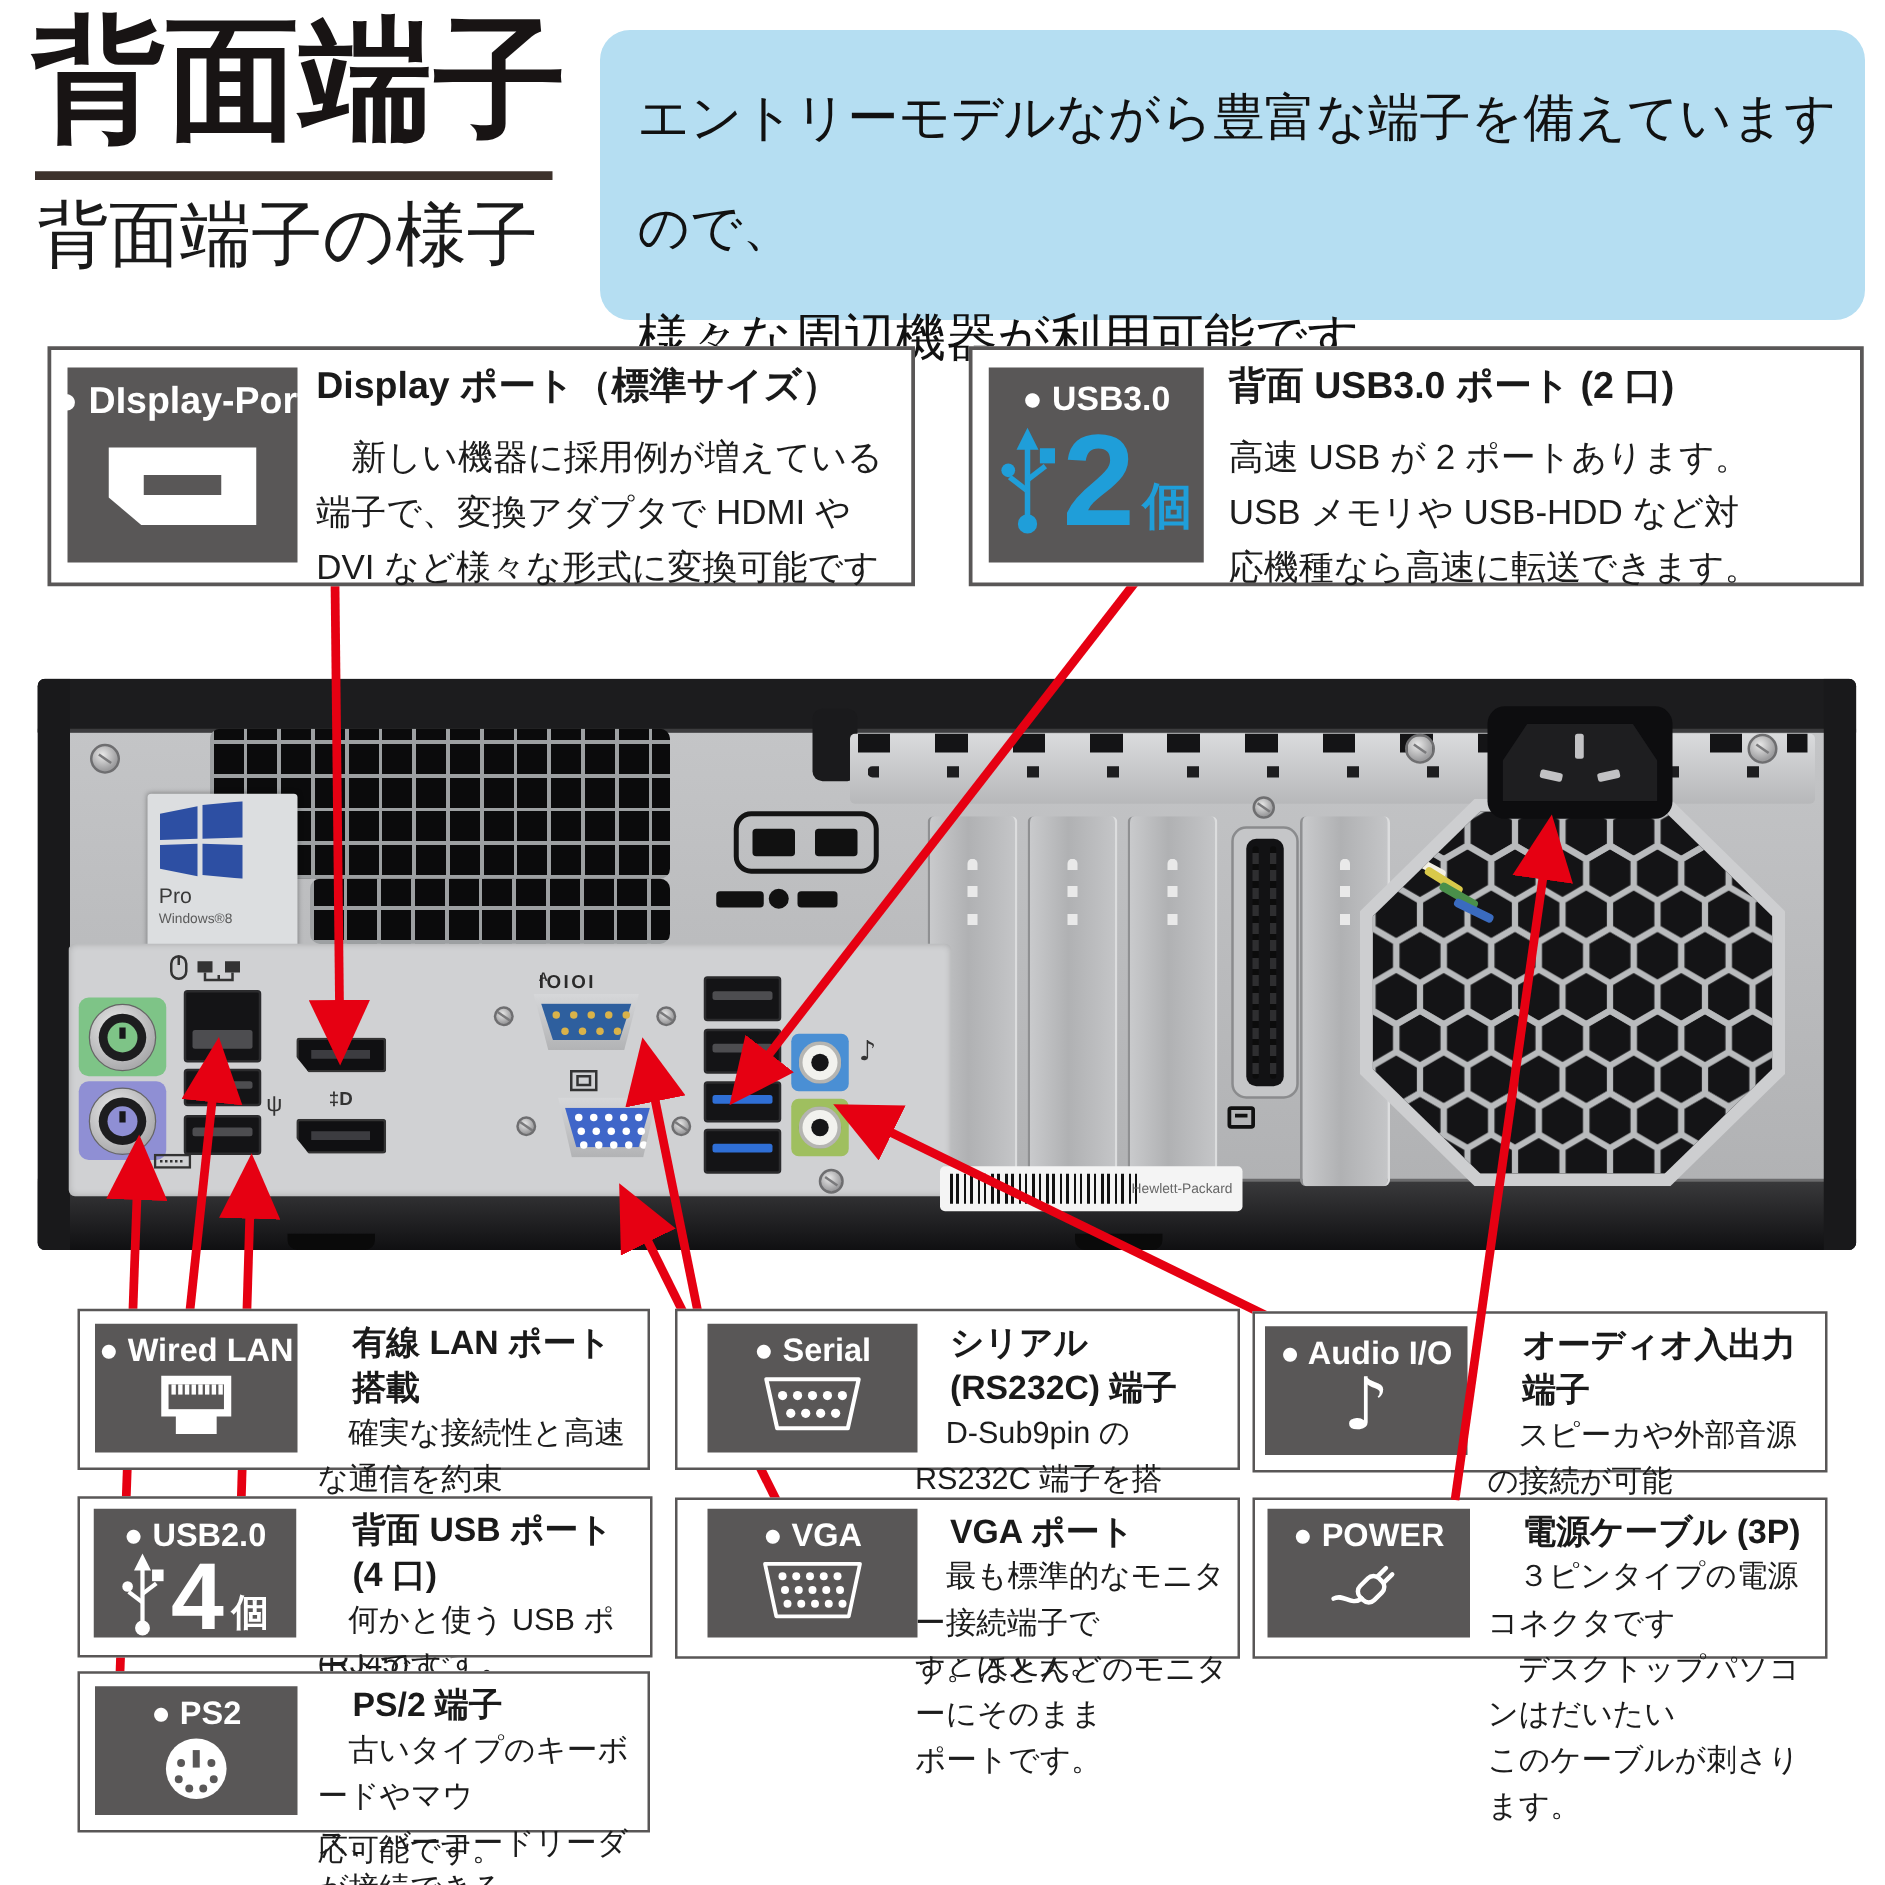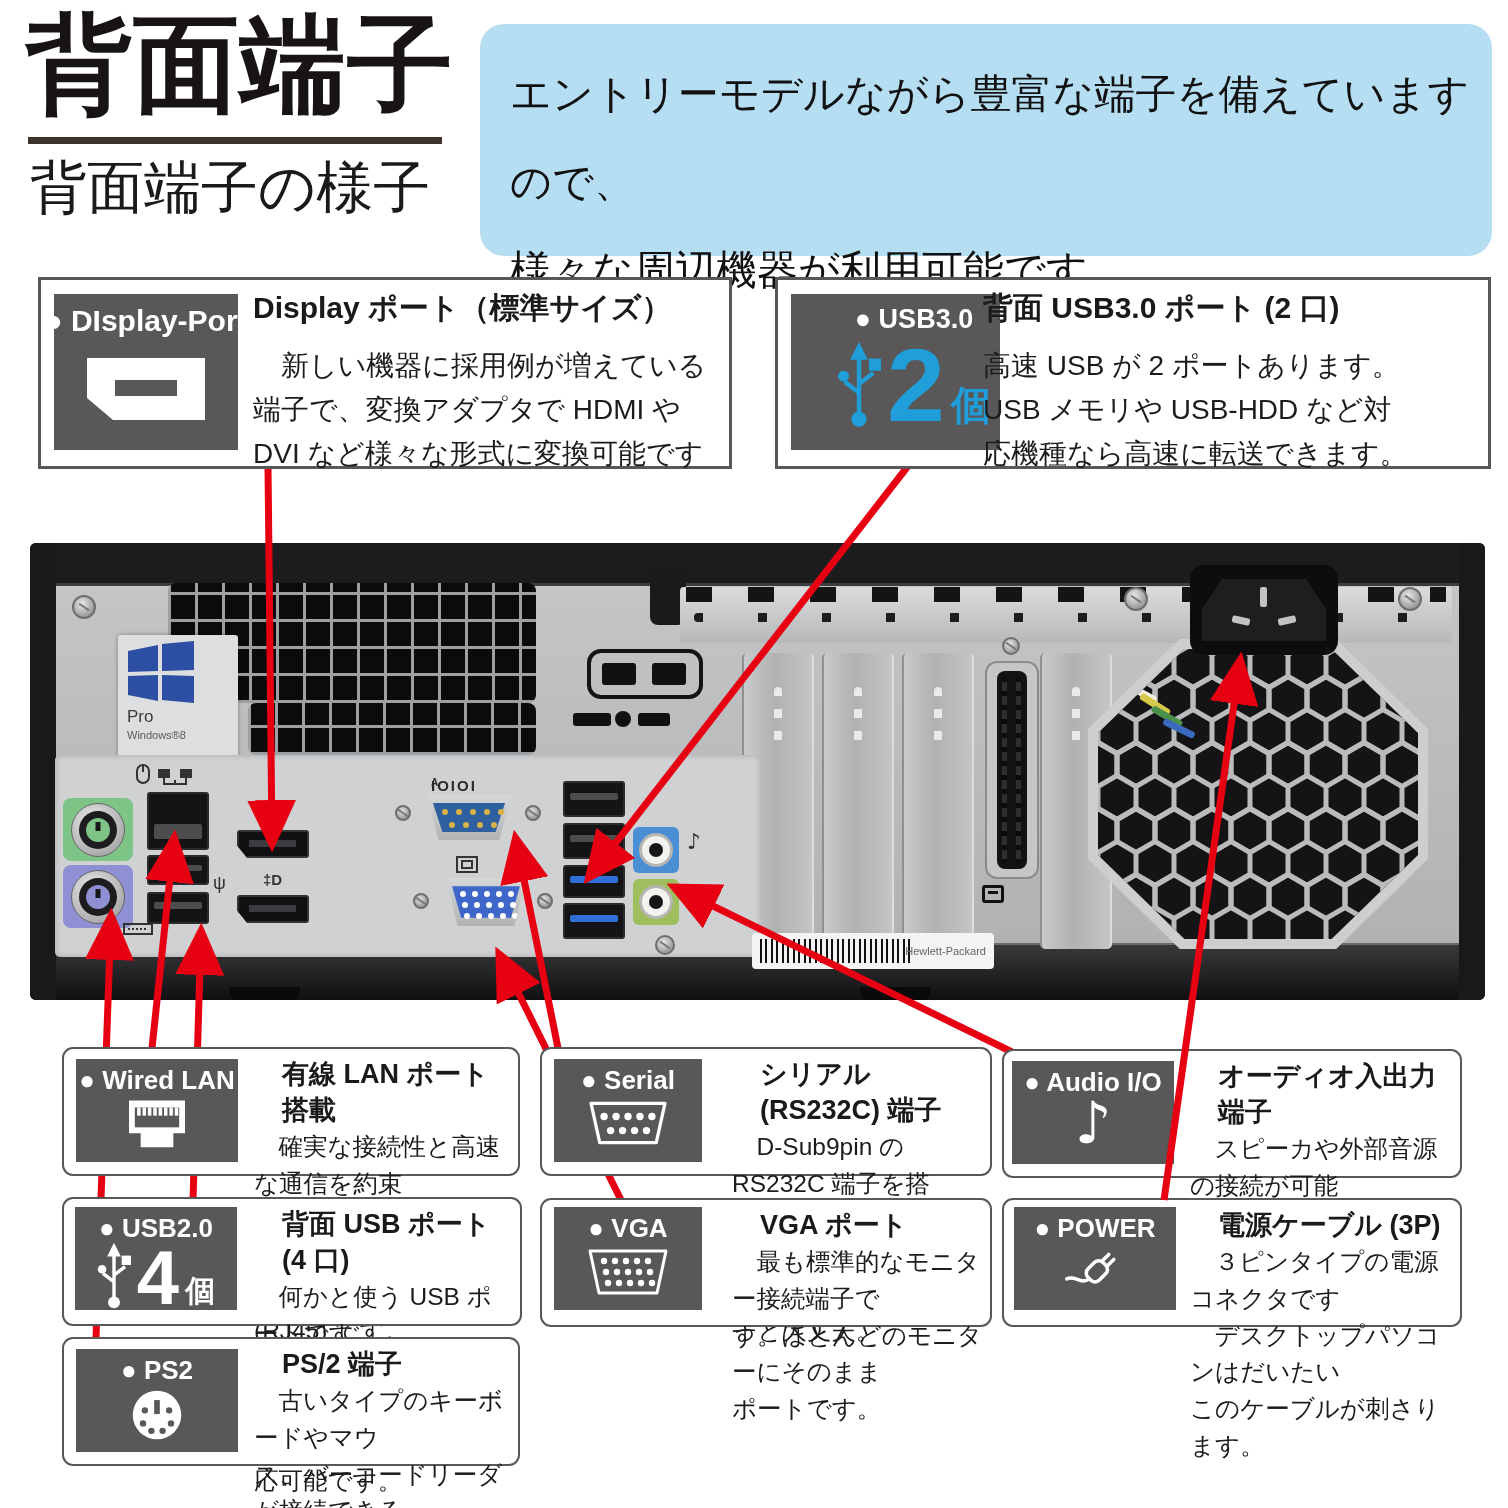--- a/index.html
+++ b/index.html
@@ -13,23 +13,23 @@
         font-size:41px;line-height:2.15;padding:26px 0 0 30px;box-sizing:border-box;color:#111;white-space:pre-line;}
   
   .callout{position:absolute;background:#fff;border:3px solid #595757;z-index:3;}
   .chip{position:absolute;background:#595757;color:#fff;display:flex;flex-direction:column;align-items:center;}
   .chip-label{font-weight:bold;font-size:27px;white-space:nowrap;margin-top:10px;}
   .top-callout{height:186px;}
   .top-callout .chip{left:13px;top:14px;width:184px;height:156px;}
   .top-callout .desc{position:absolute;left:212px;top:8px;right:8px;}
   .desc-title{font-weight:bold;font-size:30px;margin-bottom:15px;}
   .desc-body{font-size:28px;line-height:1.58;white-space:pre-line;color:#1c1c1c;}
-  .sm-callout{height:125px;border-width:2px;border-radius:11px;}
+  .sm-callout{height:125px;border-width:2px;}
   .sm-callout .chip{left:12px;top:10px;width:162px;height:103px;}
-  .sm-callout .chip.chip-narrow{left:12px;width:148px;}
+  .sm-callout .chip.chip-narrow{left:24px;width:168px;}
   .sm-callout .chip-label{font-size:26px;margin-top:6px;}
   .sm-callout .desc{position:absolute;left:190px;top:7px;right:5px;}
   .sm-callout .desc-title{font-size:27px;margin-bottom:1px;margin-left:28px;}
   .sm-callout .desc-body{font-size:24.5px;line-height:1.5;}
   .chip-row{display:flex;align-items:flex-end;gap:6px;margin-top:2px;}
   .bignum{font-weight:bold;line-height:0.9;}
   .unit{font-weight:bold;line-height:1.4;}
   .note-glyph{font-family:"DejaVu Sans",sans-serif;font-size:58px;line-height:1;margin-top:-4px;}
   
   .photo{position:absolute;left:30px;top:543px;width:1455px;height:457px;z-index:1;
@@ -324,21 +324,21 @@
     </div>
     <div class="desc">
       <div class="desc-title">Display ポート（標準サイズ）</div>
       <div class="desc-body">　新しい機器に採用例が増えている
 端子で、変換アダプタで HDMI や
 DVI など様々な形式に変換可能です</div>
     </div>
   </div>
 
   <div class="callout top-callout" style="left:775px;top:277px;width:710px;">
-    <div class="chip" style="width:172px;padding-left:37px;">
+    <div class="chip" style="width:172px;">
       <div class="chip-label">● USB3.0</div>
       <div class="chip-row">
         <svg width="44" height="96" viewBox="0 0 40 82">
           <g stroke="#1f9ed9" stroke-width="4" fill="#1f9ed9">
             <circle cx="20" cy="72" r="7" stroke="none"></circle>
             <line x1="20" y1="68" x2="20" y2="16"></line>
             <polygon points="20,2 12,18 28,18" stroke="none"></polygon>
             <path d="M20 48 L7 38" fill="none"></path>
               <circle cx="6" cy="33" r="5" stroke="none"></circle>
             <path d="M20 40 L33 30" fill="none"></path>

